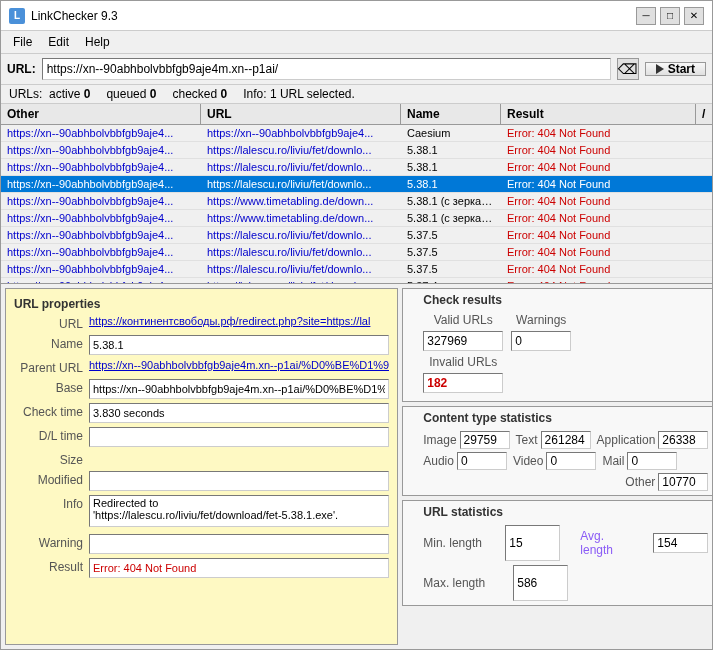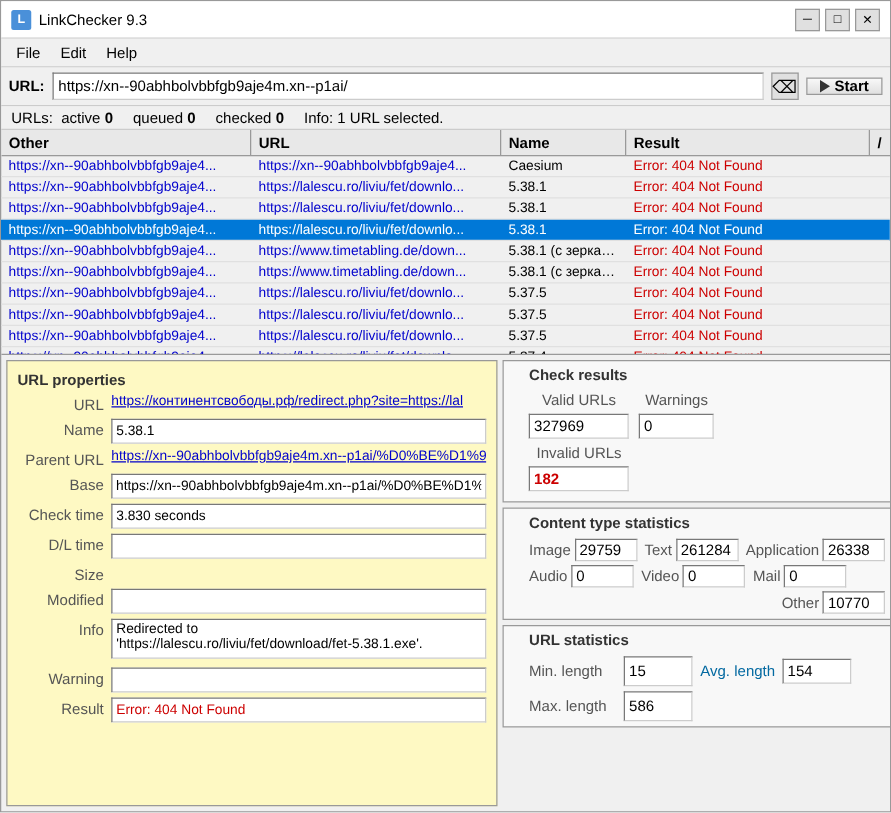--- a/index.html
+++ b/index.html
@@ -81,24 +81,24 @@
     .stat-input { width: 60px; height: 20px; border: 1px inset #ccc; background: #fff; padding: 1px 3px; text-align: left; }
     .stat-input.wide { width: 80px; }
     
     .content-stats-grid { display: flex; flex-direction: column; gap: 3px; }
     .content-row { display: flex; align-items: center; gap: 6px; }
     .content-item { display: flex; align-items: center; gap: 3px; }
     .content-label { color: #555; }
     .content-input { width: 50px; height: 18px; border: 1px inset #ccc; background: #fff; padding: 1px 3px; }
     
     .url-stats-grid { display: flex; flex-direction: column; gap: 4px; }
-    .url-stat-row { display: flex; align-items: center; gap: 6px; }
+    .url-stat-row { display: flex; align-items: center; gap: 20px; }
     .url-stat-label { color: #555; width: 70px; }
-    .url-stat-input { width: 55px; height: 24px; border: 1px inset #ccc; background: #fff; padding: 1px 3px; }
-    .url-stat-label2 { color: #0369a1; }
+    .url-stat-input { width: 55px; height: 36px; border: 1px inset #ccc; background: #fff; padding: 1px 3px; }
+    .url-stat-label2 { color: #8b5cf6; }
     .url-stat-input2 { width: 55px; height: 20px; border: 1px inset #ccc; background: #fff; padding: 1px 3px; }
   </style>
 </head>
 <body>
 
 <div class="window">
 
   <div class="titlebar">
     <div class="titlebar-left">
       <div class="titlebar-icon">L</div>

